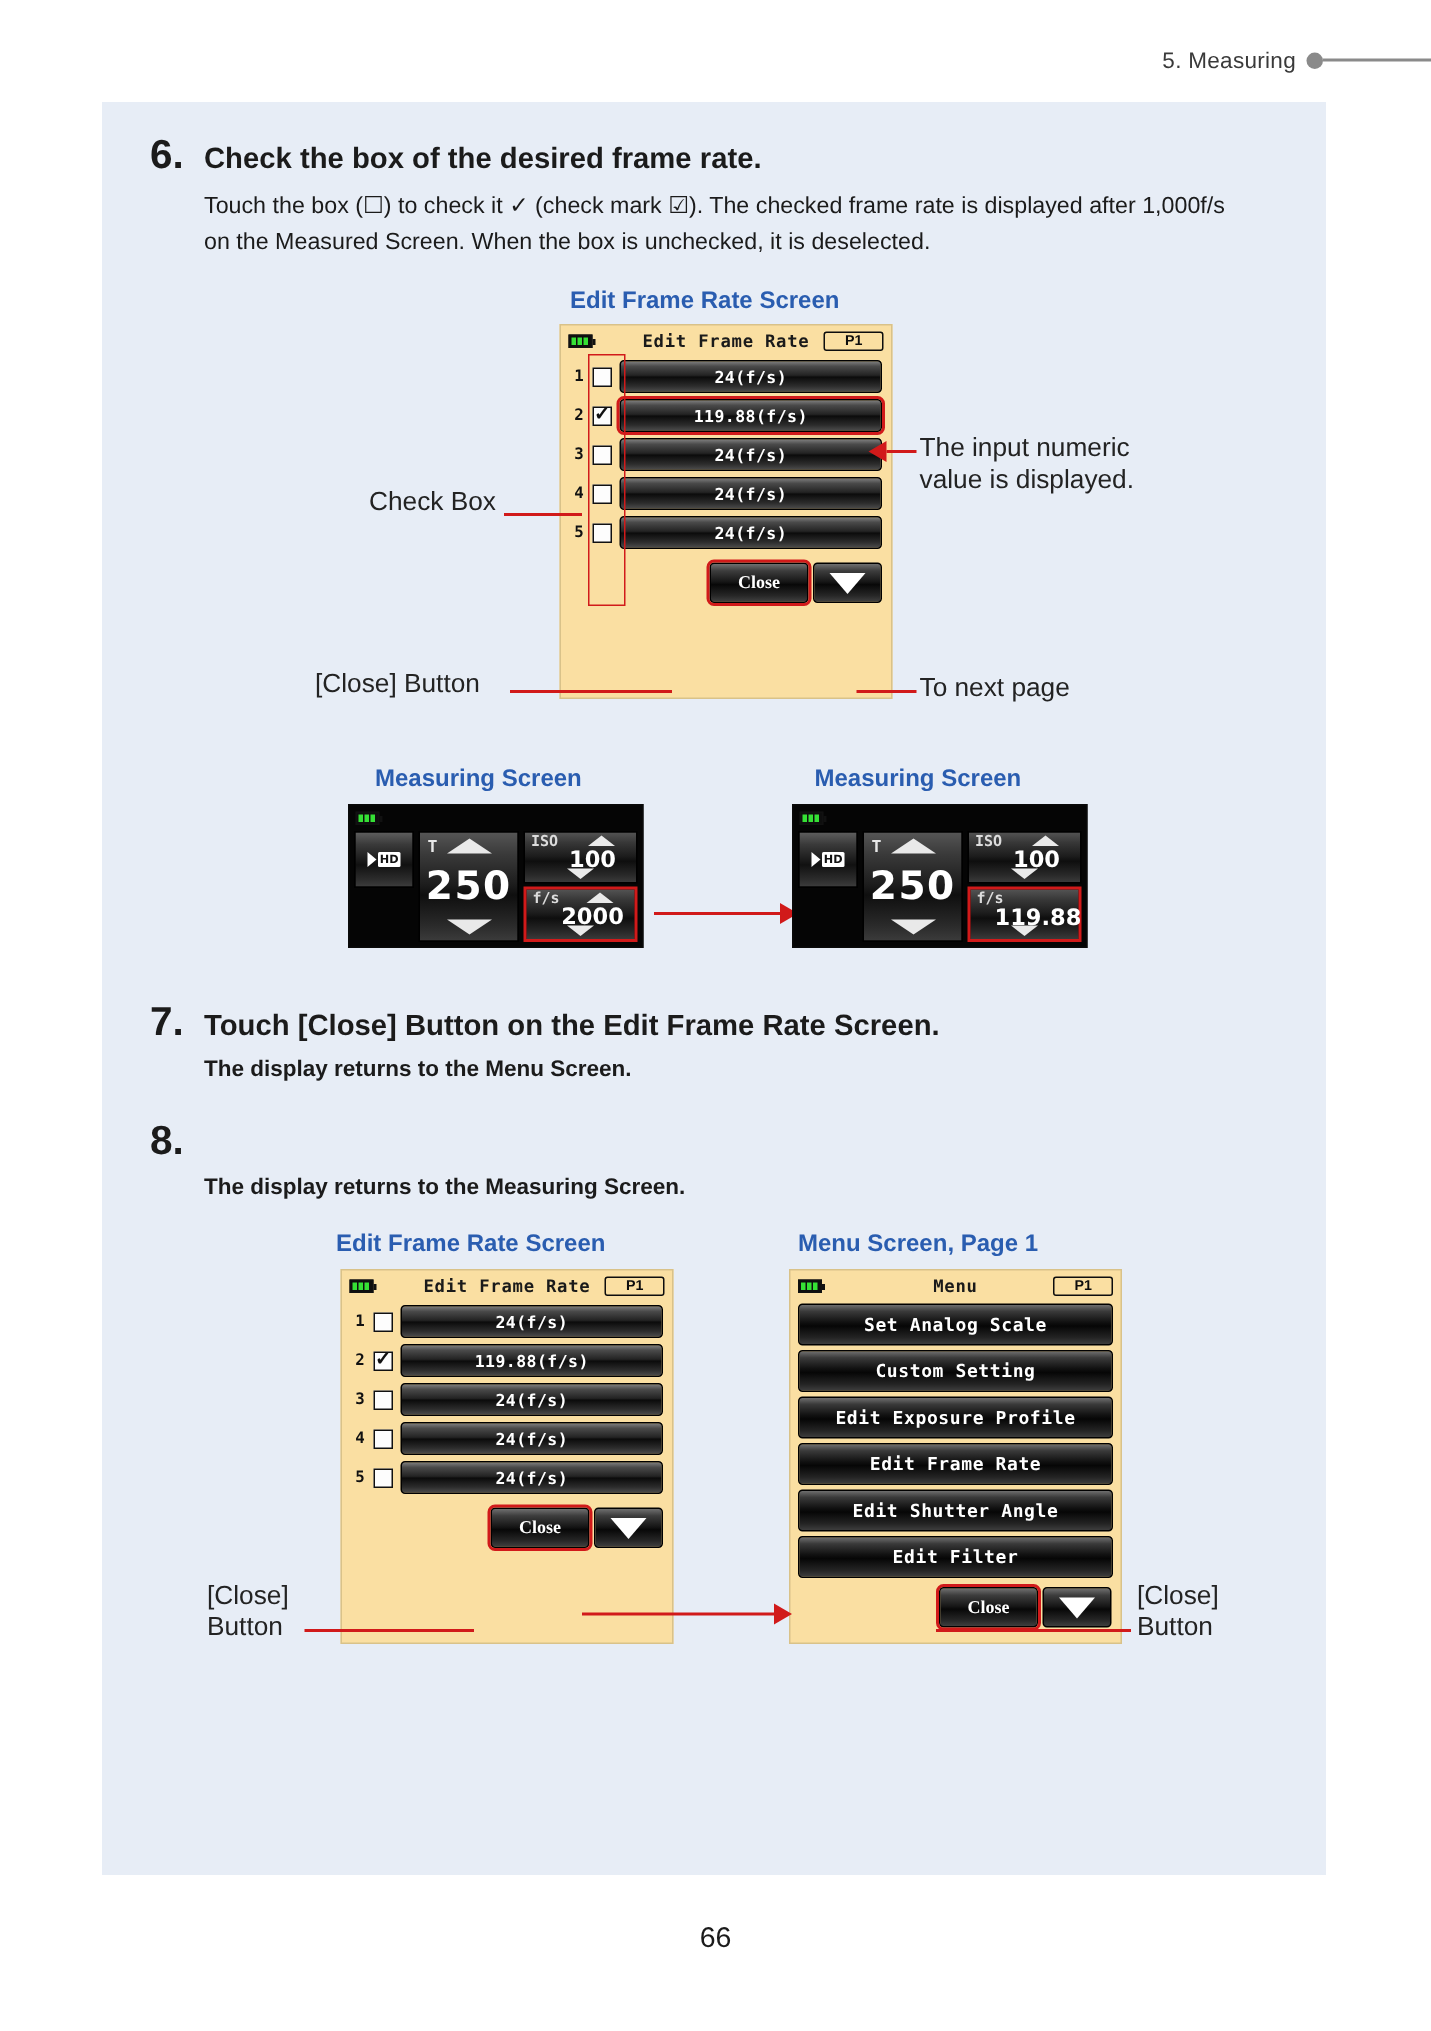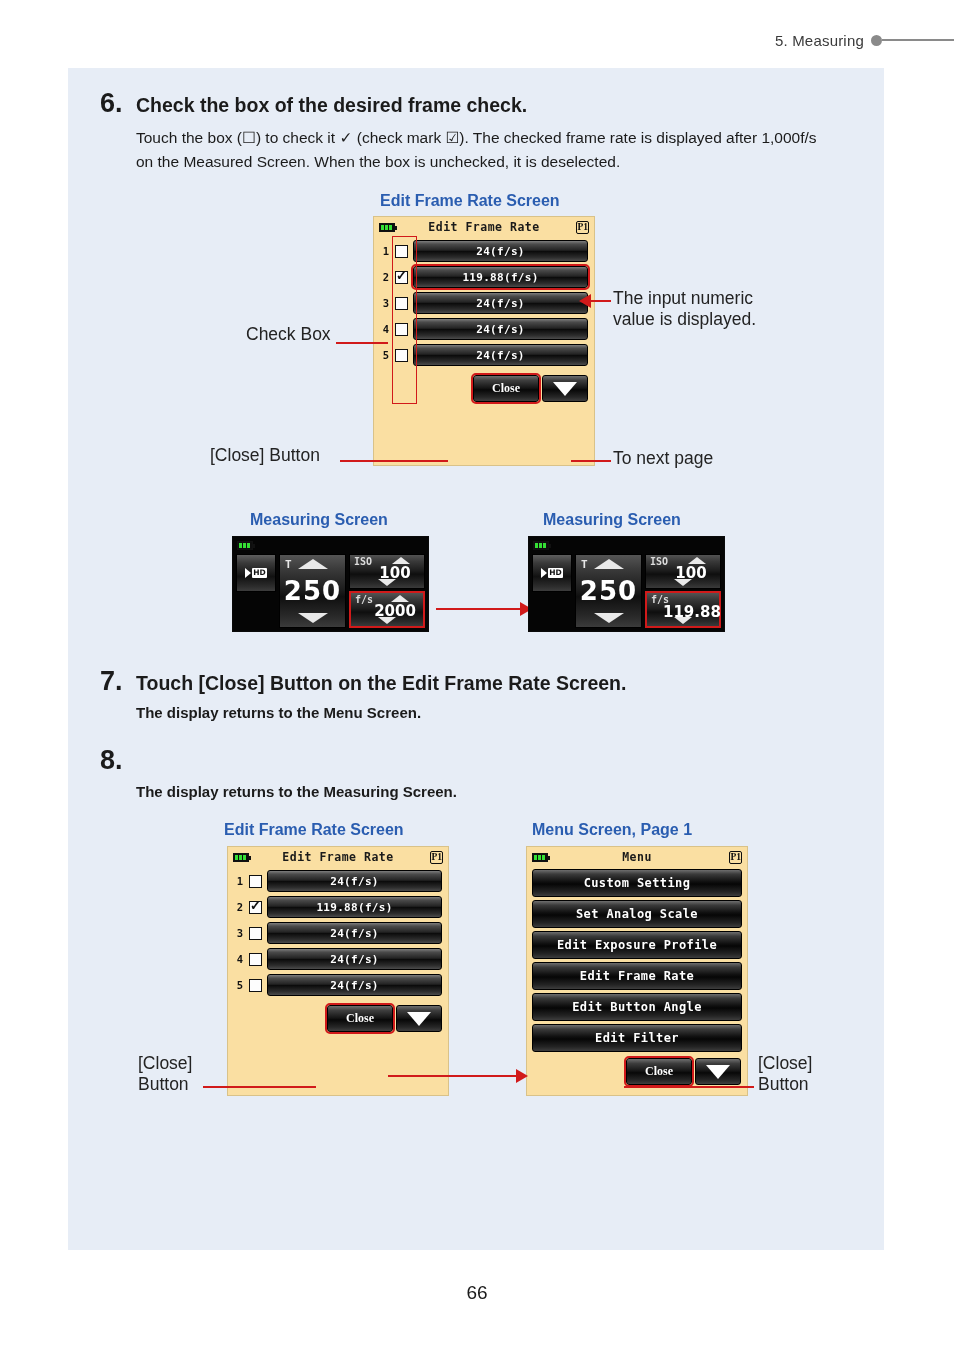--- a/index.html
+++ b/index.html
@@ -90,24 +90,24 @@
     content:""; position:absolute; right:-3px; top:2px;
     width:2px;height:4px;background:#111;
   }
   .batt i{ display:block; width:3px;height:5px;background:#35e035; }
   .dev-title{
     position:absolute; left:0; right:0; text-align:center;
     font-family:"DejaVu Sans Mono", monospace;
     font-size:11.5px; font-weight:bold; color:#1a1a1a; letter-spacing:0.5px;
   }
   .pbadge{
-    margin-left:auto; font-family:Liberation Serif, serif;
+    margin-left:auto; font-family:Liberation Sans, sans-serif;
     font-size:9.5px; font-weight:bold; color:#0d0d0d;
     border:1.5px solid #0d0d0d; border-radius:2px;
-    padding:0 0; line-height:11px; background:#fadfa2; z-index:2;
+    padding:0 13px; line-height:11px; background:#fadfa2; z-index:2;
   }
 
   .dev-rows{ padding:3px 6px 0 6px; }
   .dev-row{ display:flex; align-items:center; margin-bottom:4px; }
   .row-num{
     width:12px; flex:0 0 auto; text-align:center;
     font-family:"DejaVu Sans Mono", monospace;
     font-size:10.5px; font-weight:bold; color:#111;
   }
   .cbox{
@@ -250,21 +250,21 @@
   <span class="header-label">5.  Measuring</span>
   <span class="header-dot"></span>
   <span class="header-rule"></span>
 </div>
 
 <div class="content">
 
   <div class="step" style="left:32px; top:22px; width:740px;">
     <div class="step-head">
       <span class="step-num">6.</span>
-      <span class="step-title">Check the box of the desired frame check.</span>
+      <span class="step-title">Check the box of the desired frame rate.</span>
     </div>
     <div class="step-body" style="margin-top:9px; width:690px;">Touch the box (☐) to check it ✓ (check mark ☑). The checked frame rate is displayed after 1,000f/s on the Measured Screen. When the box is unchecked, it is deselected.</div>
   </div>
 
   <div class="caption" style="left:312px; top:124px;">Edit Frame Rate Screen</div>
 
   <div class="dev" style="left:305px; top:148px; width:222px; height:250px;">
     <div class="dev-titlebar">
       <span class="batt">
           <i></i>
@@ -482,25 +482,25 @@
       <span class="batt">
           <i></i>
           <i></i>
           <i></i>
         </span>
       <span class="dev-title">Menu</span>
       <span class="pbadge">P1</span>
     </div>
 
     <div class="menu-rows">
+      <div class="menu-btn">Set Analog Scale</div>
       <div class="menu-btn">Custom Setting</div>
-      <div class="menu-btn">Set Analog Scale</div>
       <div class="menu-btn">Edit Exposure Profile</div>
       <div class="menu-btn">Edit Frame Rate</div>
-      <div class="menu-btn">Edit Button Angle</div>
+      <div class="menu-btn">Edit Shutter Angle</div>
       <div class="menu-btn">Edit Filter</div>
     </div>
 
     <div class="dev-foot" style="margin-top:1px;">
       <span class="foot-close">Close</span>
       <span class="foot-next">
         <span class="tri-down"></span>
       </span>
     </div>
   </div>

